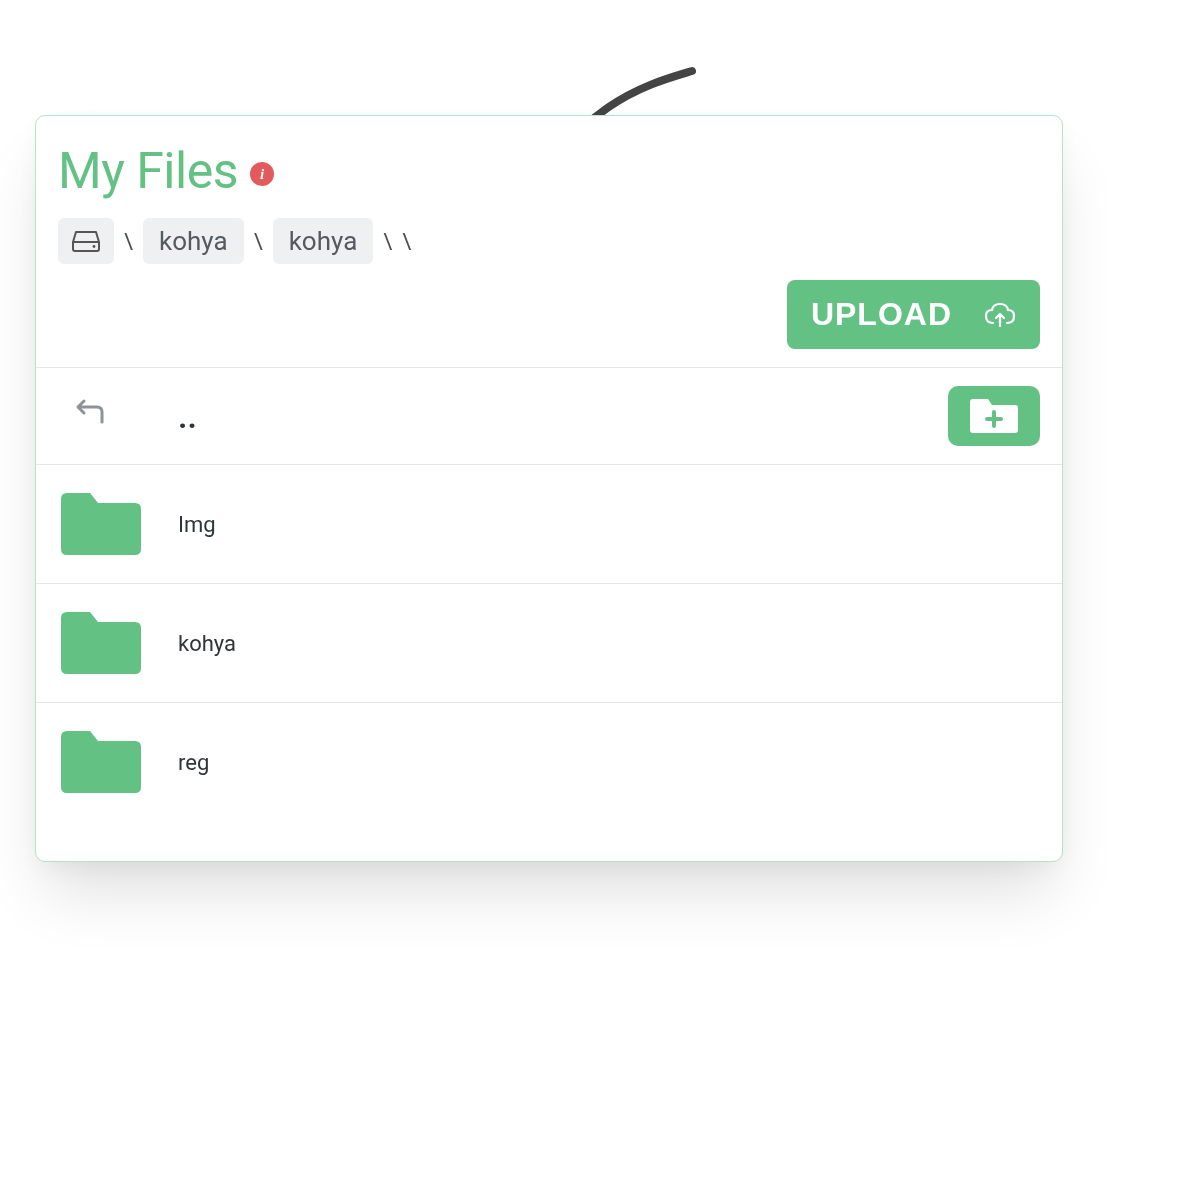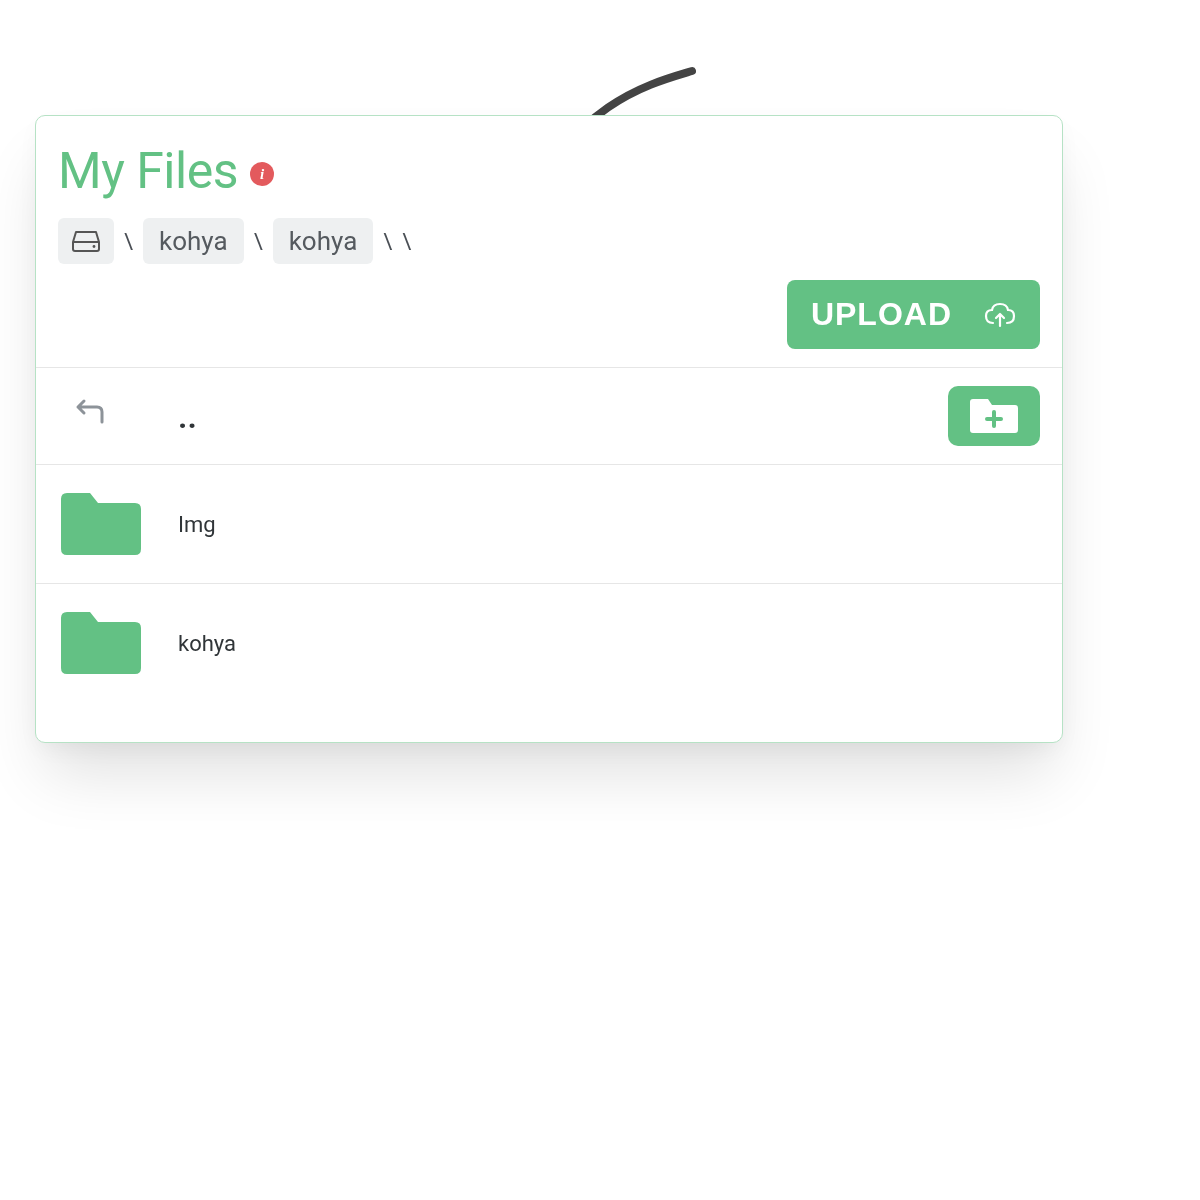--- a/index.html
+++ b/index.html
@@ -237,16 +237,24 @@
 
     <div class="list-row">
       <div class="row-icon-slot">
         <svg class="folder-svg" viewBox="0 0 86 70">
           <path d="M 3 10 Q 3 4 9 4 L 32 4 L 40 14 L 77 14 Q 83 14 83 20 L 83 60 Q 83 66 77 66 L 9 66 Q 3 66 3 60 Z" fill="#63c184"></path>
         </svg>
       </div>
       <span class="row-label">kohya</span>
     </div>
 
+    <div class="list-row">
+      <div class="row-icon-slot">
+        <svg class="folder-svg" viewBox="0 0 86 70">
+          <path d="M 3 10 Q 3 4 9 4 L 32 4 L 40 14 L 77 14 Q 83 14 83 20 L 83 60 Q 83 66 77 66 L 9 66 Q 3 66 3 60 Z" fill="#63c184"></path>
+        </svg>
+      </div>
+      <span class="row-label">reg</span>
+    </div>
 
   </div>
 
 </div>
 
 </body></html>

